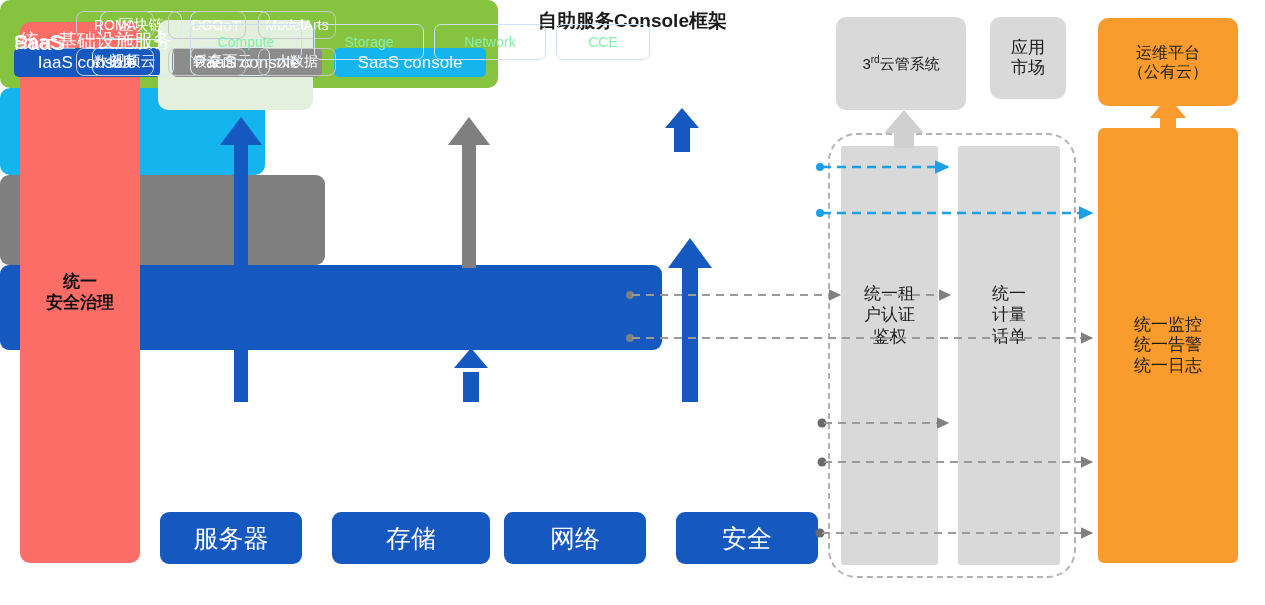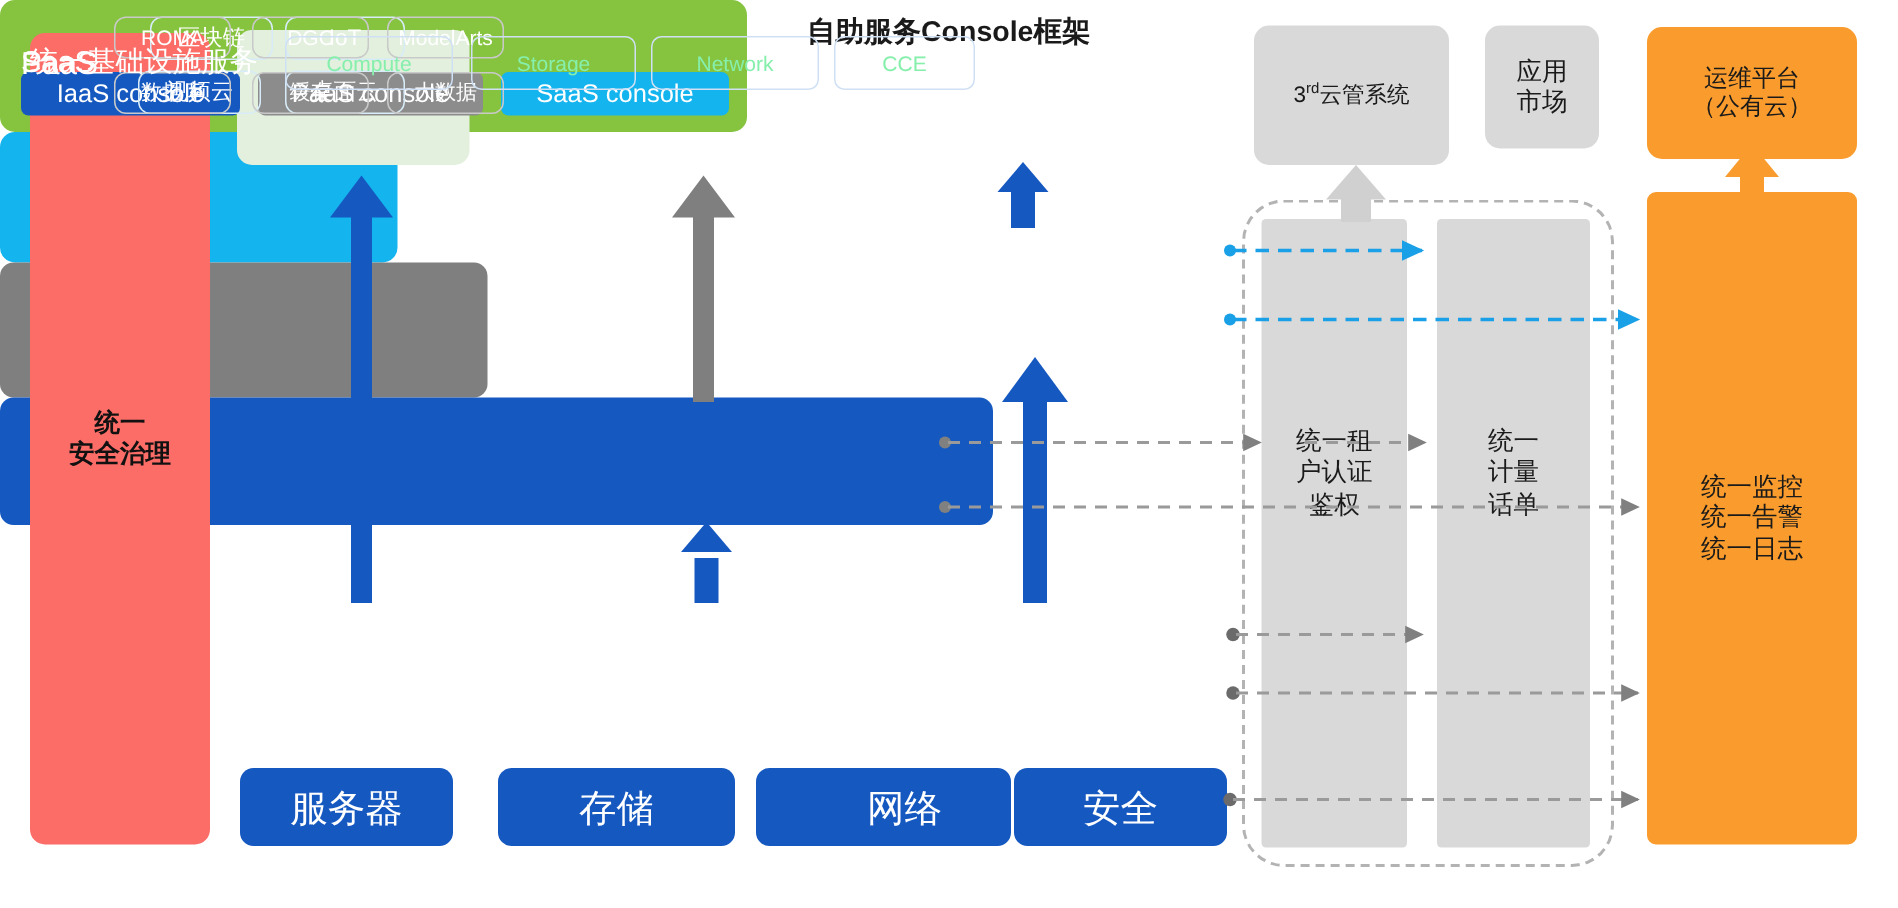--- a/index.html
+++ b/index.html
@@ -55,21 +55,21 @@
   .icell{position:absolute;top:24px;height:34px;display:flex;align-items:center;justify-content:center;border:1.6px solid #cfe0f5;border-radius:7px;color:#86efac;font-size:14px;}
   #i-compute{left:190px;width:110px;}
   #i-storage{left:314px;width:108px;}
   #i-network{left:434px;width:110px;}
   #i-cce{left:556px;width:92px;}
 
   
   .bbox{position:absolute;top:512px;height:52px;background:#1558c0;color:#fff;font-size:25px;border-radius:9px;display:flex;align-items:center;justify-content:center;}
   #b-server{left:160px;width:142px;}
   #b-storage{left:332px;width:158px;}
-  #b-network{left:504px;width:142px;padding-left:28px;}
+  #b-network{left:504px;width:142px;}
   #b-security{left:676px;width:142px;}
 
   
   #dashzone{position:absolute;left:828px;top:133px;width:248px;height:445px;border:2.2px dashed #b3b3b3;border-radius:28px;box-sizing:border-box;}
   .gcol{position:absolute;background:#d9d9d9;border-radius:3px;}
   #gcol-auth{left:841px;top:146px;width:97px;height:419px;}
   #gcol-meter{left:958px;top:146px;width:102px;height:419px;}
   .gcol-text{position:absolute;text-align:center;color:#1a1a1a;font-size:17px;line-height:1.25;}
   #auth-text{left:841px;top:283px;width:97px;}
   #meter-text{left:958px;top:283px;width:102px;}

